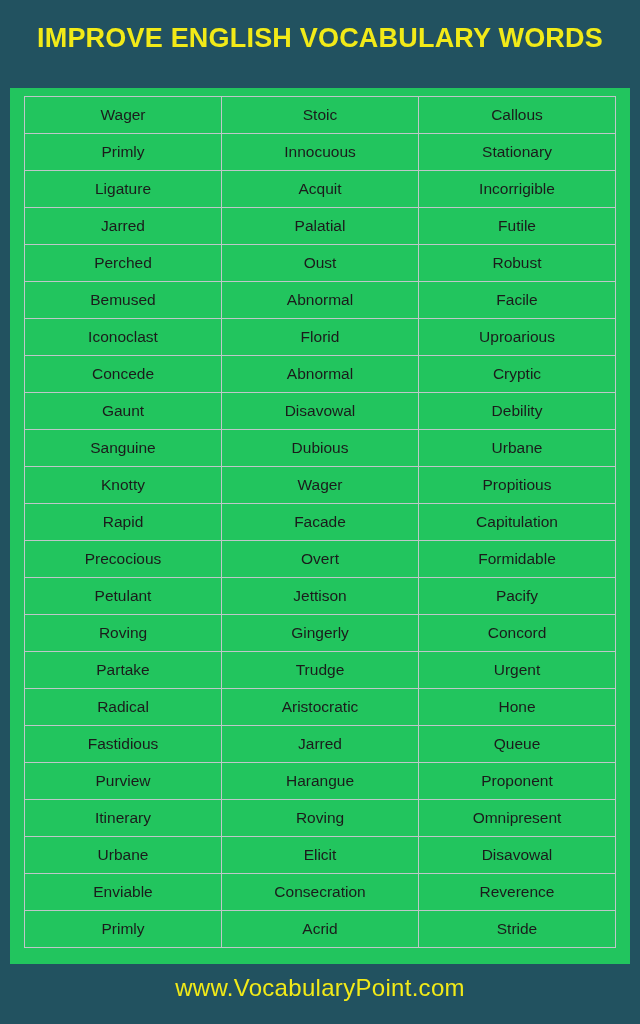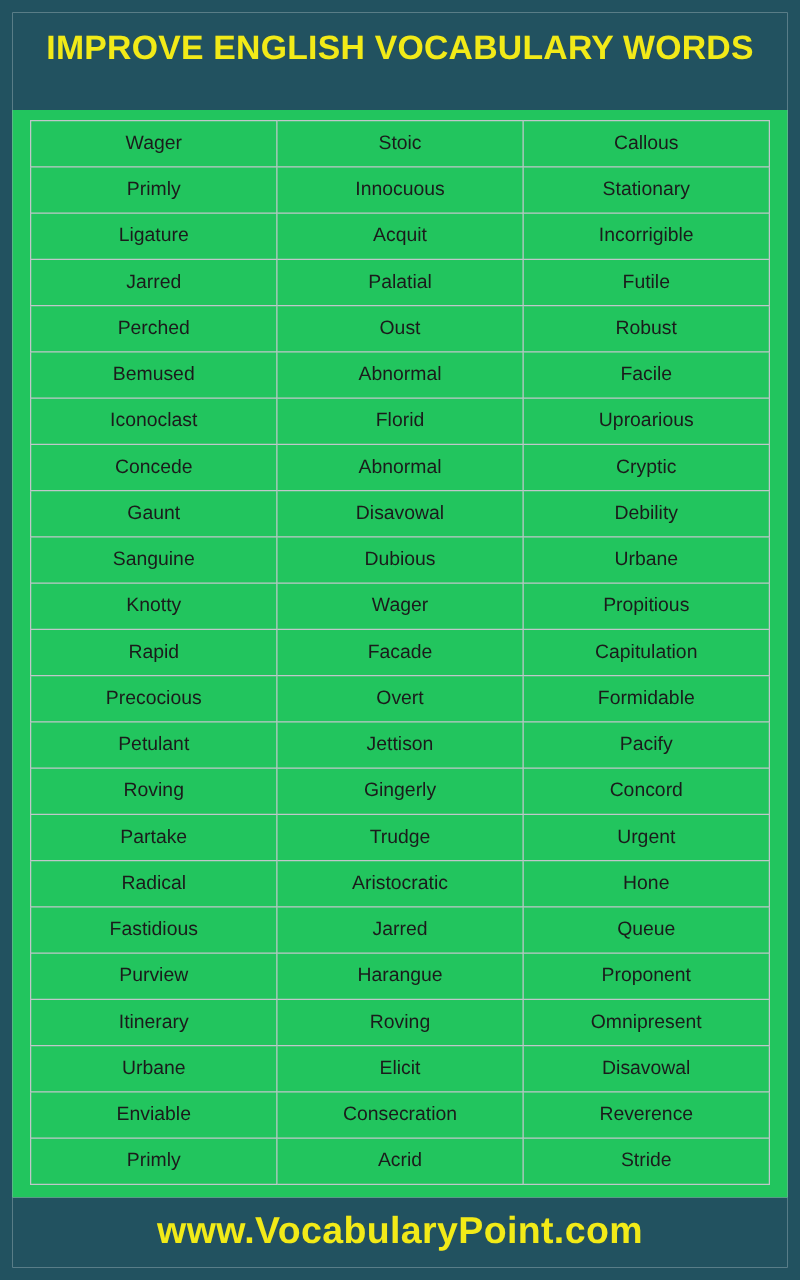--- a/index.html
+++ b/index.html
@@ -63,22 +63,22 @@
     overflow: hidden;
   }
   .footer {
     background: #225260;
     flex: 0 0 auto;
     padding: 10px 0 12px 0;
     text-align: center;
   }
   .footer-text {
     color: #f2ea18;
-    font-size: 30px;
-    font-weight: bold;
+    font-size: 24px;
+    font-weight: normal;
     letter-spacing: 0.3px;
   }
 </style>
 </head>
 <body>
 
 <div class="page">
 
   <div class="header">
     <h1 class="header-title">IMPROVE ENGLISH VOCABULARY WORDS</h1>

